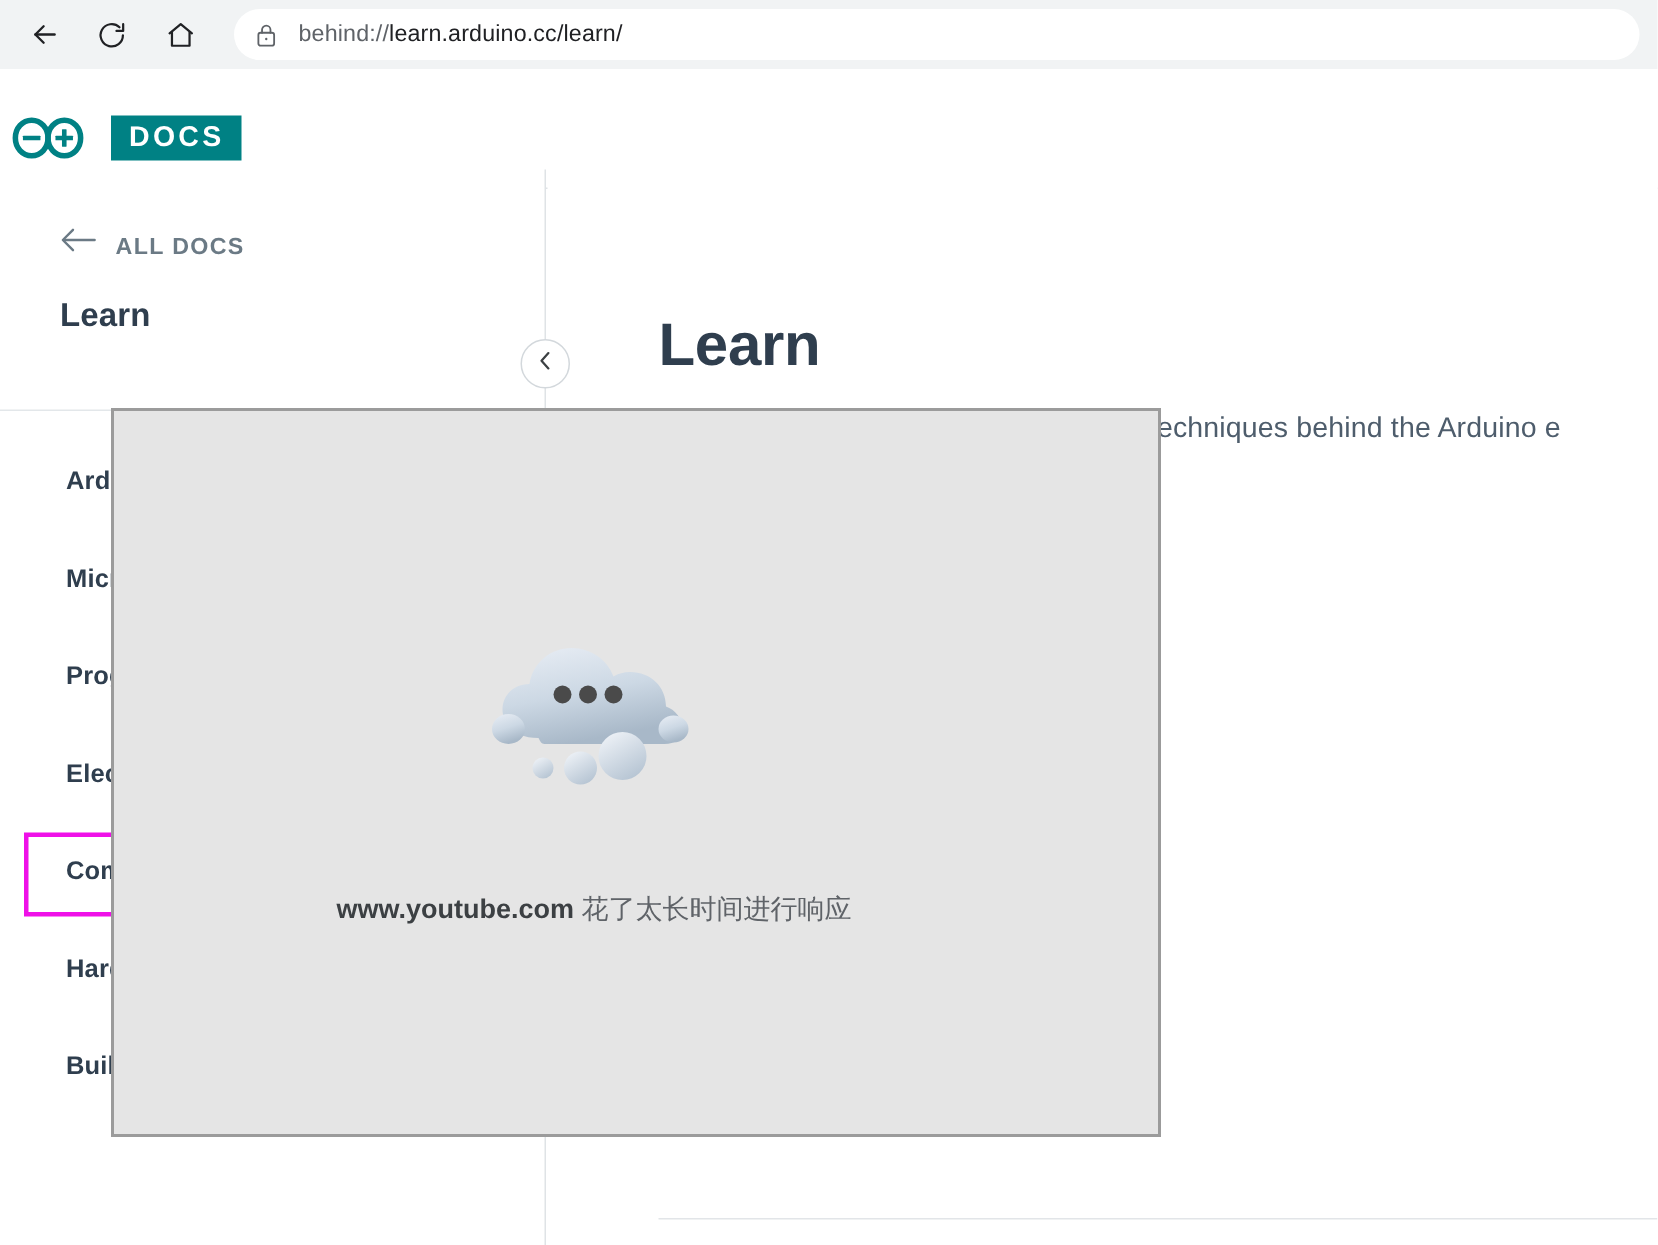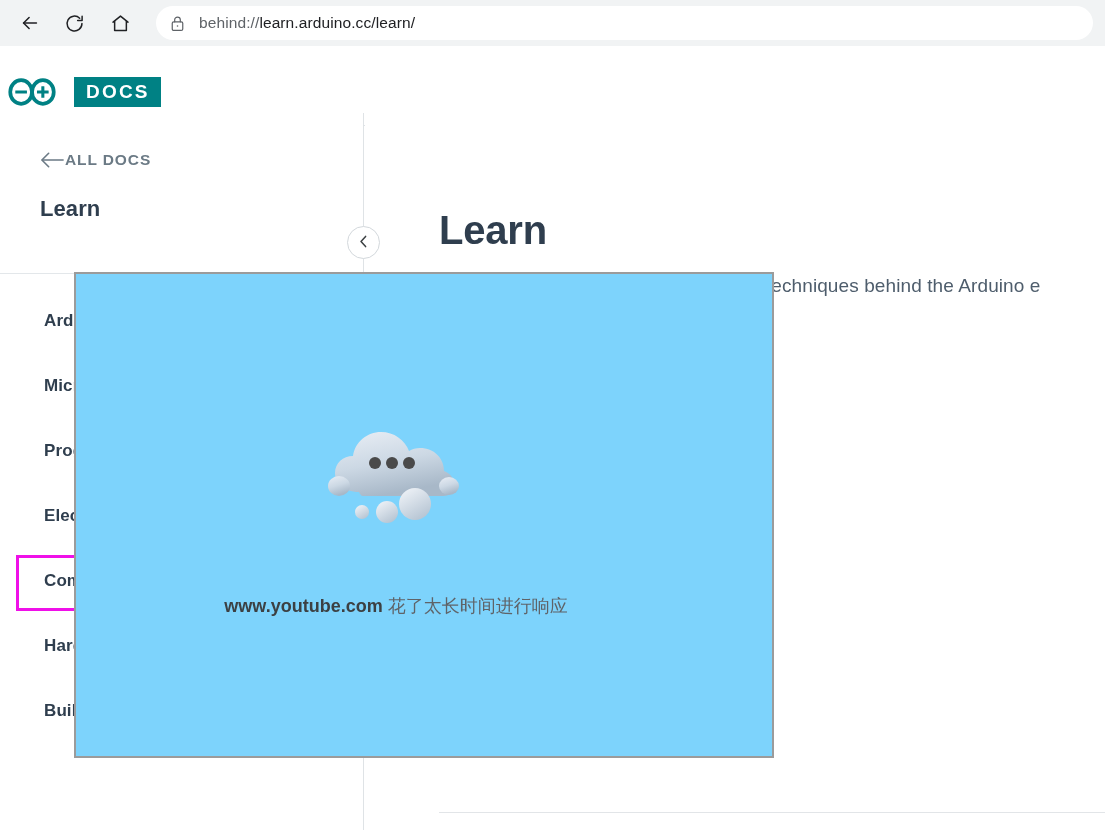--- a/index.html
+++ b/index.html
@@ -96,21 +96,22 @@
     position: absolute;
     top: 67px; left: 0;
     width: 364px;
     height: 717px;
     background: #ffffff;
     border-right: 1px solid #dfe3e6;
   }
   .sidebar-top { padding: 38px 0 0 40px; }
   .all-docs {
     display: flex;
-    align-items: flex-start;
+    align-items: flex-end;
+    gap: 12px;
     cursor: pointer;
     width: fit-content;
   }
   .all-docs-label {
     font-size: 15.5px;
     font-weight: bold;
     color: #6b7a85;
     letter-spacing: 0.9px;
   }
   .sidebar-title {
@@ -202,21 +203,21 @@
     white-space: nowrap;
     letter-spacing: 0.1px;
   }
 
   
   .embed-frame {
     position: absolute;
     top: 226px; left: 74px;
     width: 700px;
     height: 486px;
-    background: #7dd3fc;
+    background: #e5e5e5;
     border: 2px solid #9b9b9b;
     overflow: hidden;
   }
   .embed-inner {
     position: absolute;
     top: 0; left: 0;
     width: 640px;
     height: 486px;
     display: flex;
     flex-direction: column;

